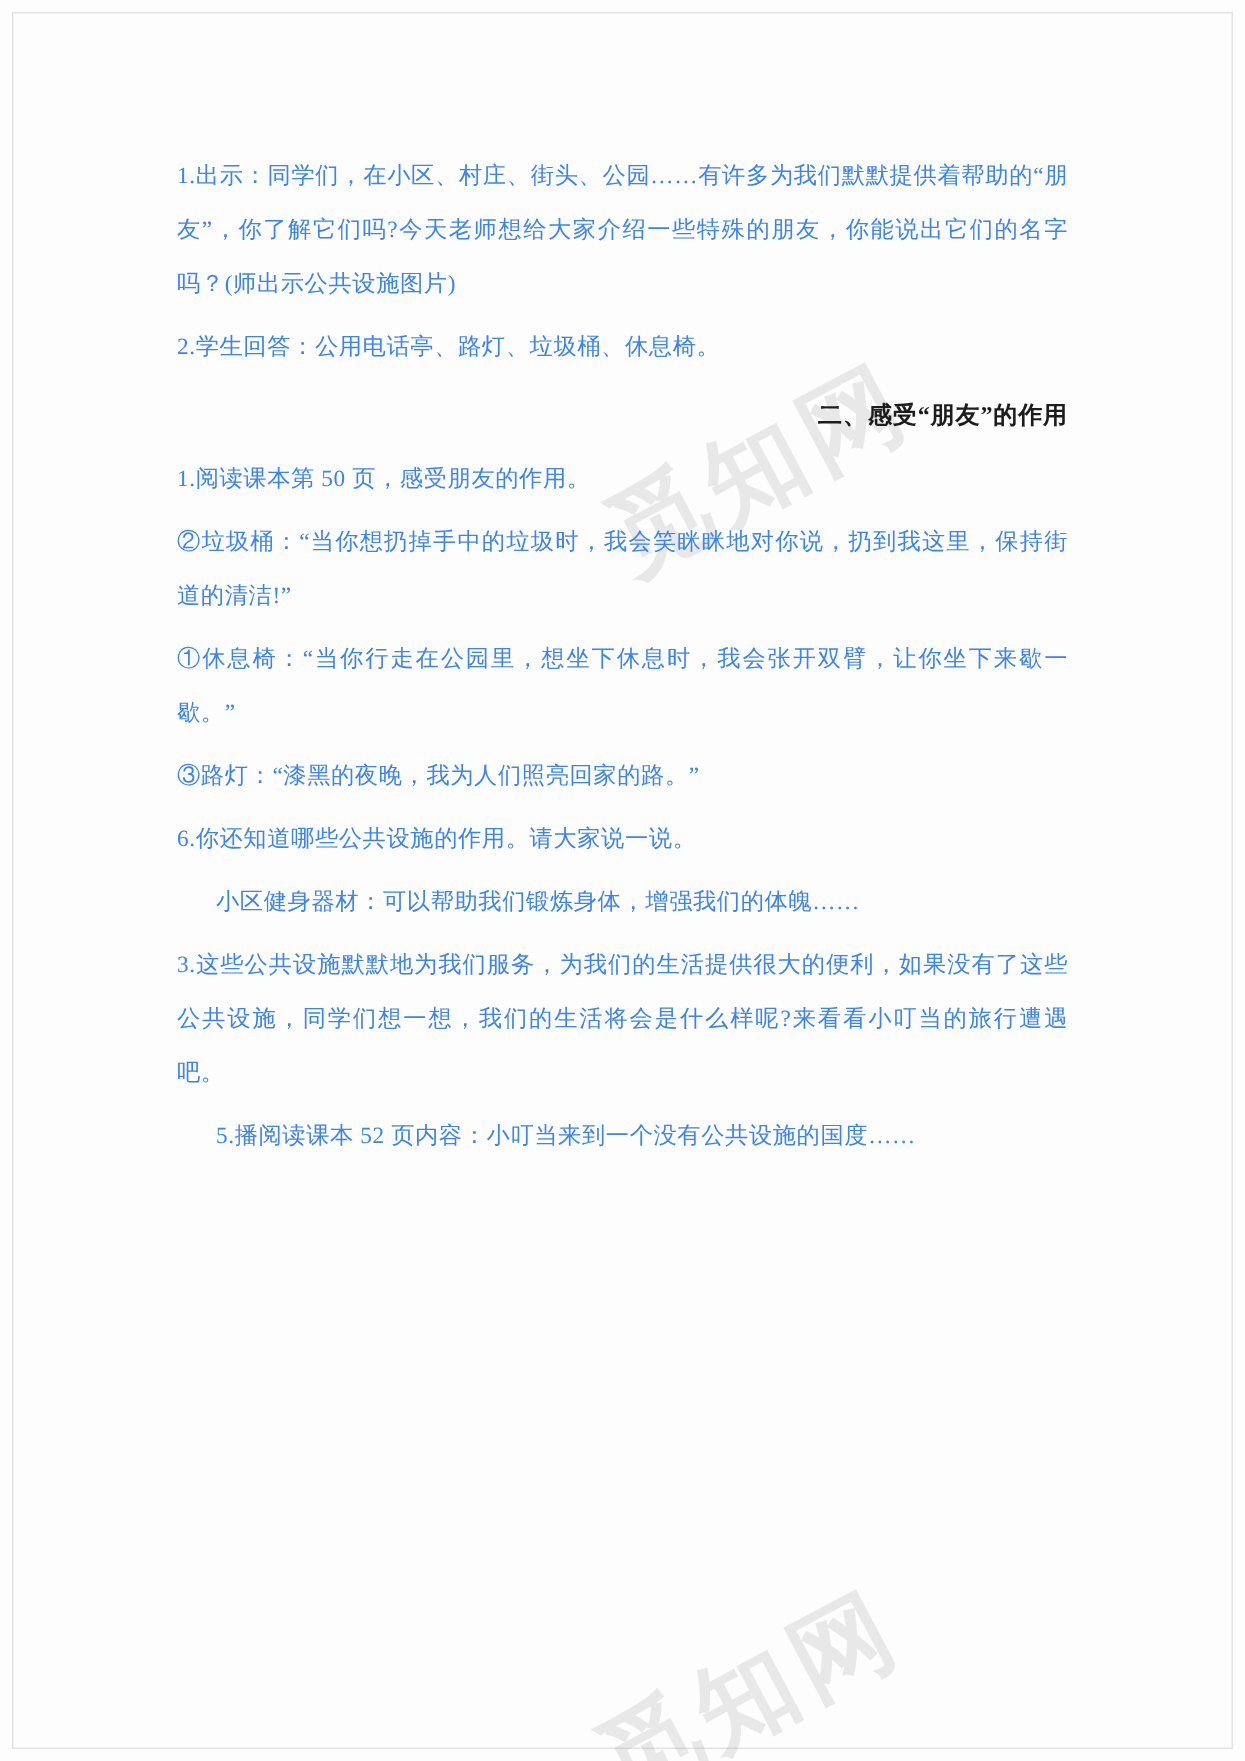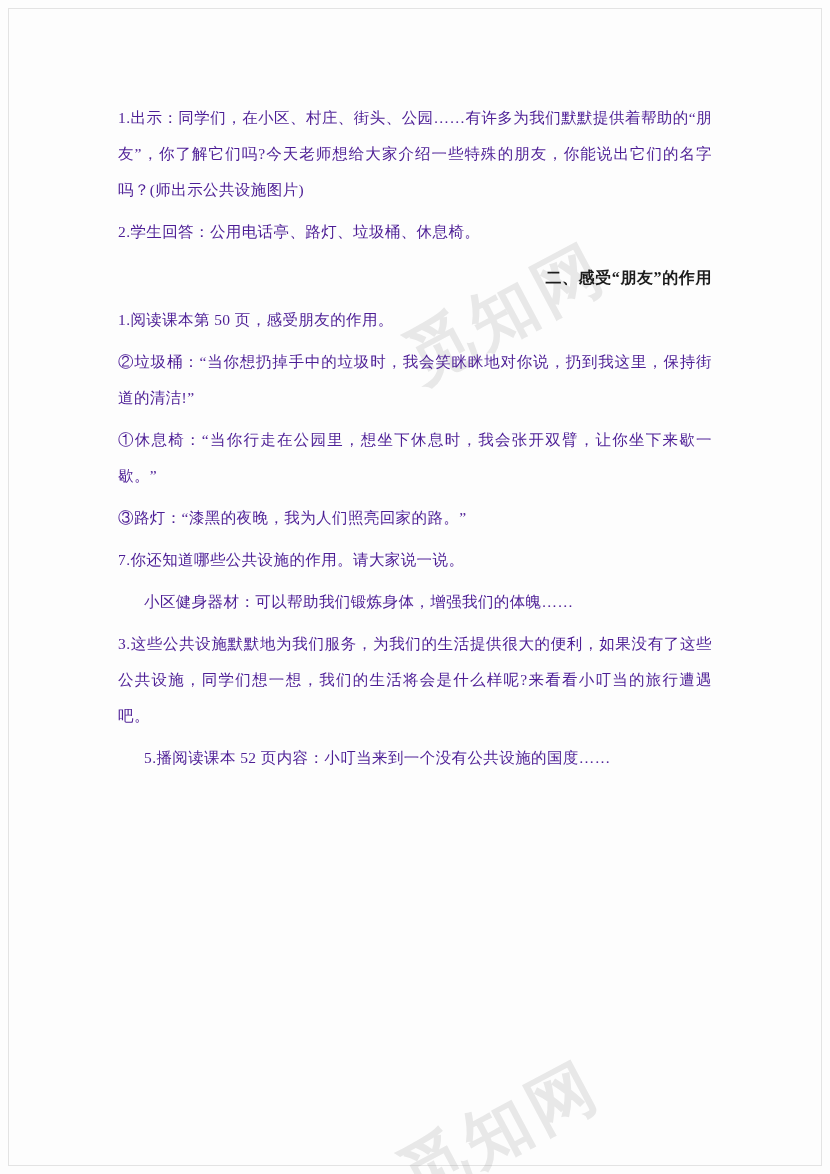--- a/index.html
+++ b/index.html
@@ -32,21 +32,21 @@
   }
   .content {
     position: absolute;
     left: 118px;
     top: 100px;
     width: 594px;
   }
   .para {
     font-size: 15.5px;
     line-height: 36px;
-    color: #4c1d95;
+    color: #3b82f6;
     margin: 0 0 6px 0;
     text-align: justify;
     letter-spacing: 0.4px;
   }
   .heading {
     font-size: 16px;
     line-height: 36px;
     font-weight: bold;
     color: #1c1c1c;
     margin: 10px 0 6px 0;
@@ -87,18 +87,18 @@
   <div class="watermark wm2">觅知网</div>
 
   <div class="content">
     <p class="para">1.出示：同学们，在小区、村庄、街头、公园……有许多为我们默默提供着帮助的“朋友”，你了解它们吗?今天老师想给大家介绍一些特殊的朋友，你能说出它们的名字吗？(师出示公共设施图片)</p>
     <p class="para">2.学生回答：公用电话亭、路灯、垃圾桶、休息椅。</p>
     <p class="heading sub">二、感受“朋友”的作用</p>
     <p class="para">1.阅读课本第 50 页，感受朋友的作用。</p>
     <p class="para">②垃圾桶：“当你想扔掉手中的垃圾时，我会笑眯眯地对你说，扔到我这里，保持街道的清洁!”</p>
     <p class="para">①休息椅：“当你行走在公园里，想坐下休息时，我会张开双臂，让你坐下来歇一歇。”</p>
     <p class="para">③路灯：“漆黑的夜晚，我为人们照亮回家的路。”</p>
-    <p class="para">7.你还知道哪些公共设施的作用。请大家说一说。</p>
+    <p class="para">6.你还知道哪些公共设施的作用。请大家说一说。</p>
     <p class="para sub">小区健身器材：可以帮助我们锻炼身体，增强我们的体魄……</p>
     <p class="para">3.这些公共设施默默地为我们服务，为我们的生活提供很大的便利，如果没有了这些公共设施，同学们想一想，我们的生活将会是什么样呢?来看看小叮当的旅行遭遇吧。</p>
     <p class="para sub">5.播阅读课本 52 页内容：小叮当来到一个没有公共设施的国度……</p>
   </div>
 </div>
 
 </body></html>

